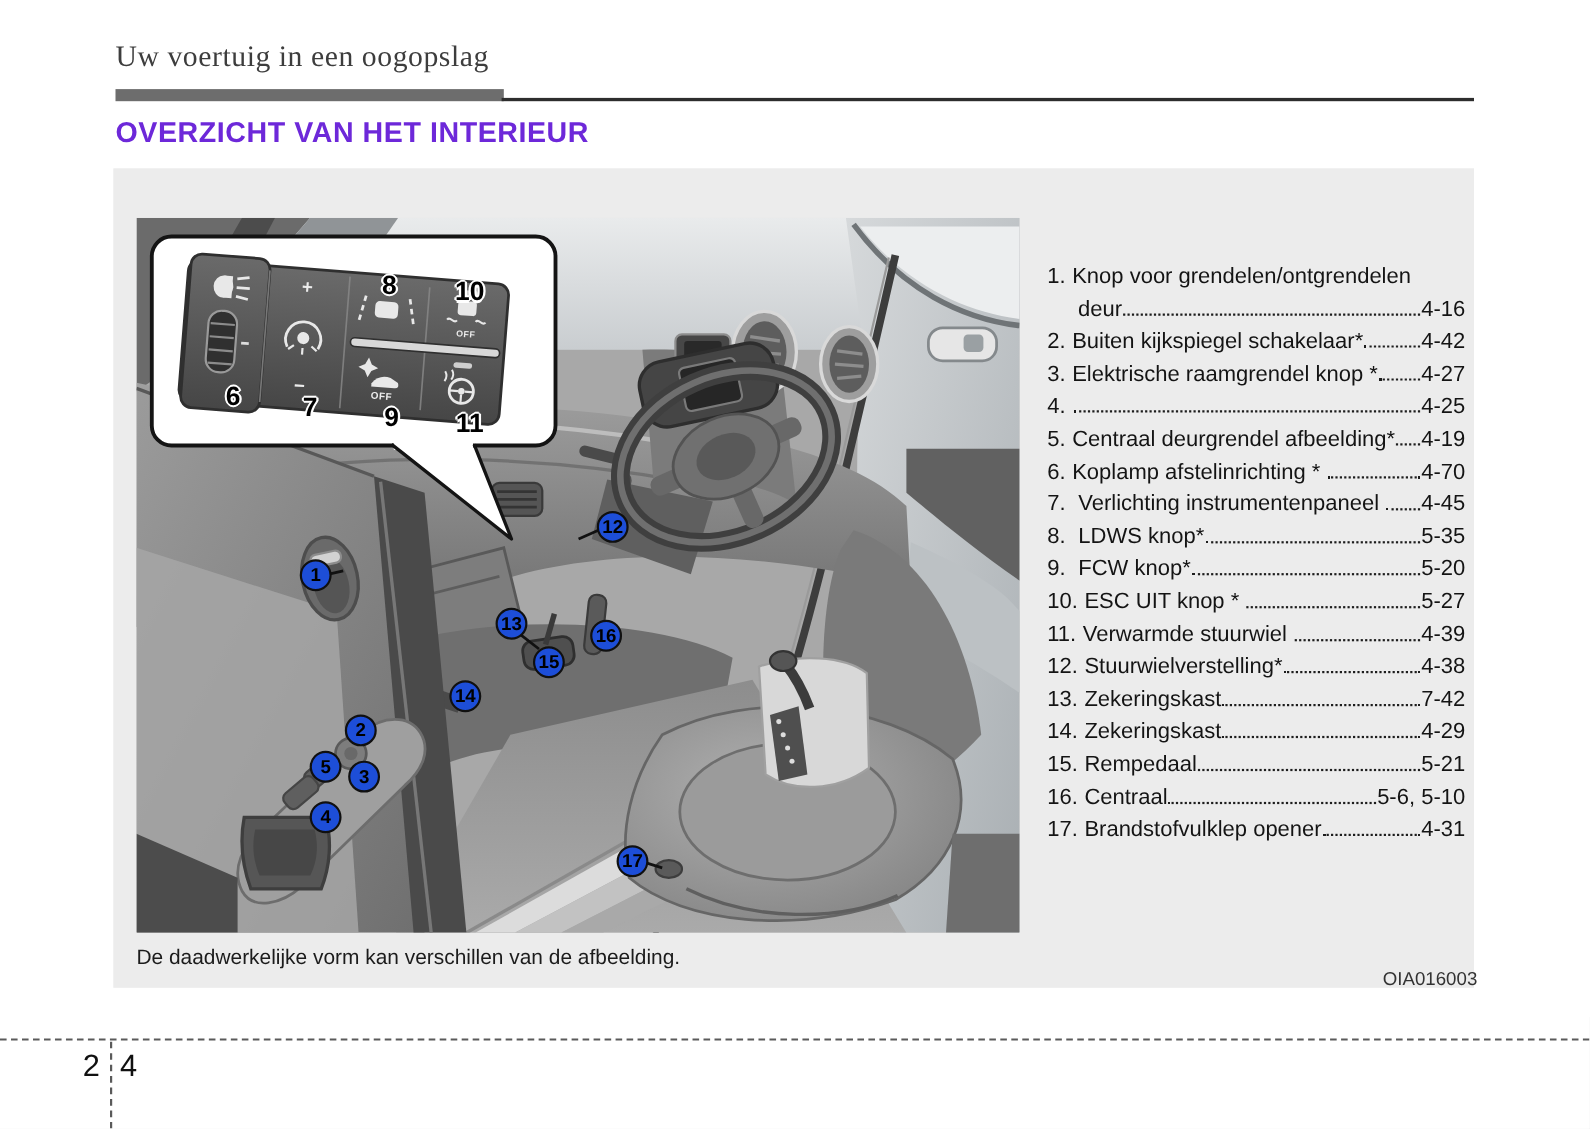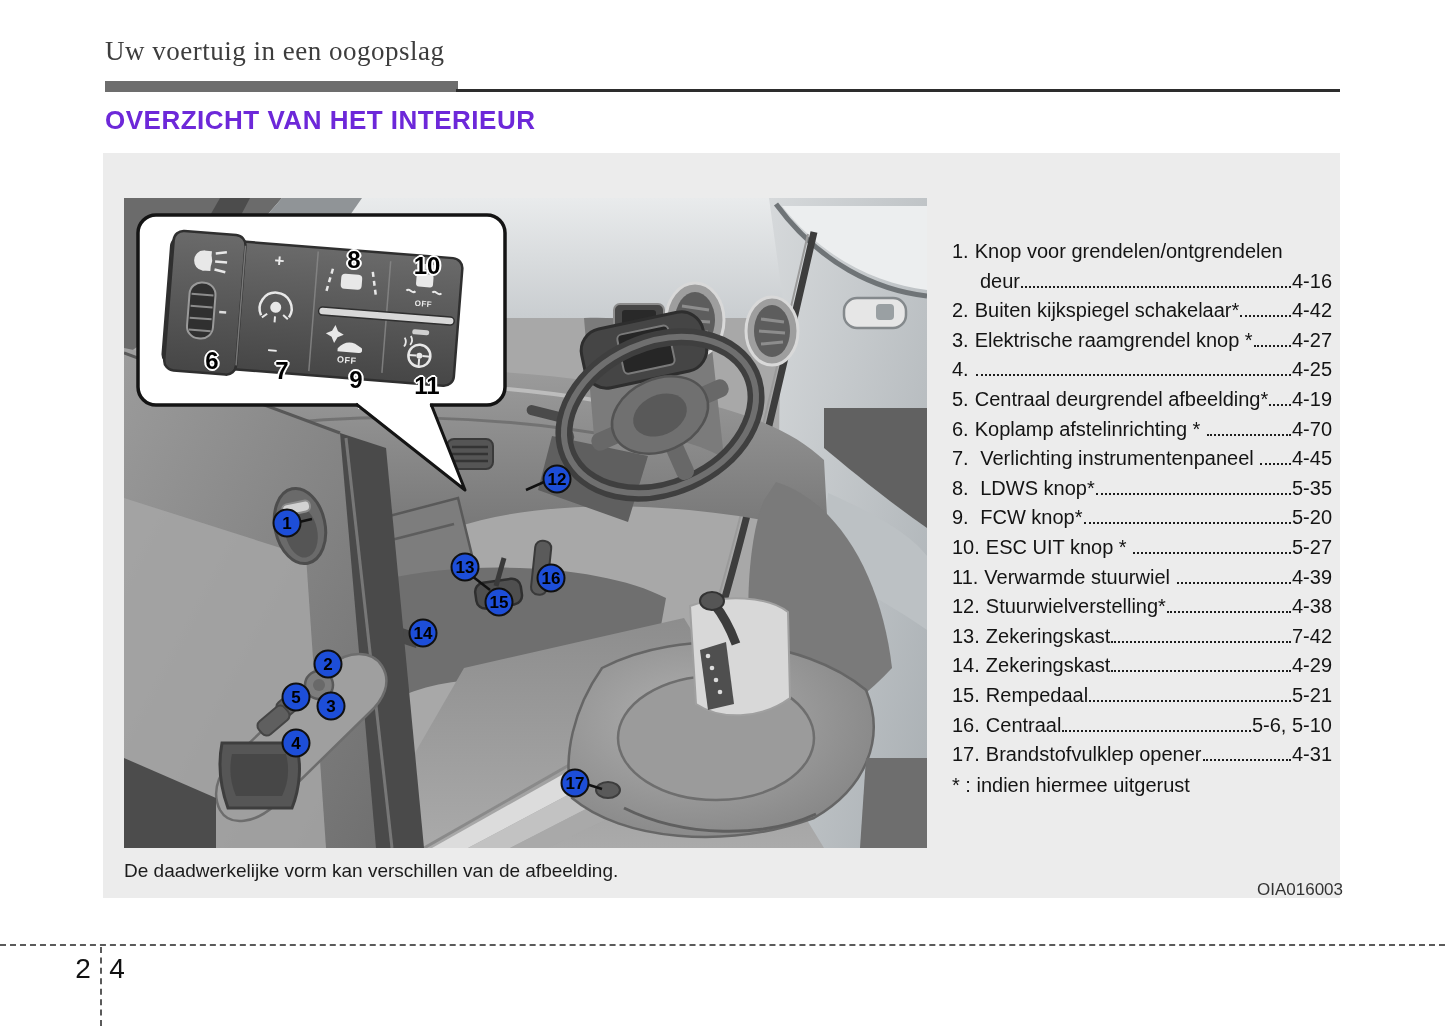--- a/index.html
+++ b/index.html
@@ -308,21 +308,20 @@
       <div class="toc-row"><span class="toc-num">8.</span><span class="toc-label"> LDWS knop*</span><span class="toc-leader"></span><span class="toc-page">5-35</span></div>
       <div class="toc-row"><span class="toc-num">9.</span><span class="toc-label"> FCW knop*</span><span class="toc-leader"></span><span class="toc-page">5-20</span></div>
       <div class="toc-row"><span class="toc-num">10.</span><span class="toc-label">ESC UIT knop * </span><span class="toc-leader"></span><span class="toc-page">5-27</span></div>
       <div class="toc-row"><span class="toc-num">11.</span><span class="toc-label">Verwarmde stuurwiel </span><span class="toc-leader"></span><span class="toc-page">4-39</span></div>
       <div class="toc-row"><span class="toc-num">12.</span><span class="toc-label">Stuurwielverstelling*</span><span class="toc-leader"></span><span class="toc-page">4-38</span></div>
       <div class="toc-row"><span class="toc-num">13.</span><span class="toc-label">Zekeringskast</span><span class="toc-leader"></span><span class="toc-page">7-42</span></div>
       <div class="toc-row"><span class="toc-num">14.</span><span class="toc-label">Zekeringskast</span><span class="toc-leader"></span><span class="toc-page">4-29</span></div>
       <div class="toc-row"><span class="toc-num">15.</span><span class="toc-label">Rempedaal</span><span class="toc-leader"></span><span class="toc-page">5-21</span></div>
       <div class="toc-row"><span class="toc-num">16.</span><span class="toc-label">Centraal</span><span class="toc-leader"></span><span class="toc-page">5-6, 5-10</span></div>
       <div class="toc-row"><span class="toc-num">17.</span><span class="toc-label">Brandstofvulklep opener</span><span class="toc-leader"></span><span class="toc-page">4-31</span></div>
-      <div class="toc-footnote">* : indien hiermee uitgerust</div>
     </div>
 
   <div class="caption">De daadwerkelijke vorm kan verschillen van de afbeelding.</div>
   <div class="figure-code">OIA016003</div>
 </div>
 
 <div class="foot-hline"></div>
 <div class="foot-vline"></div>
 <div class="chapter-num">2</div>
 <div class="page-num">4</div>

